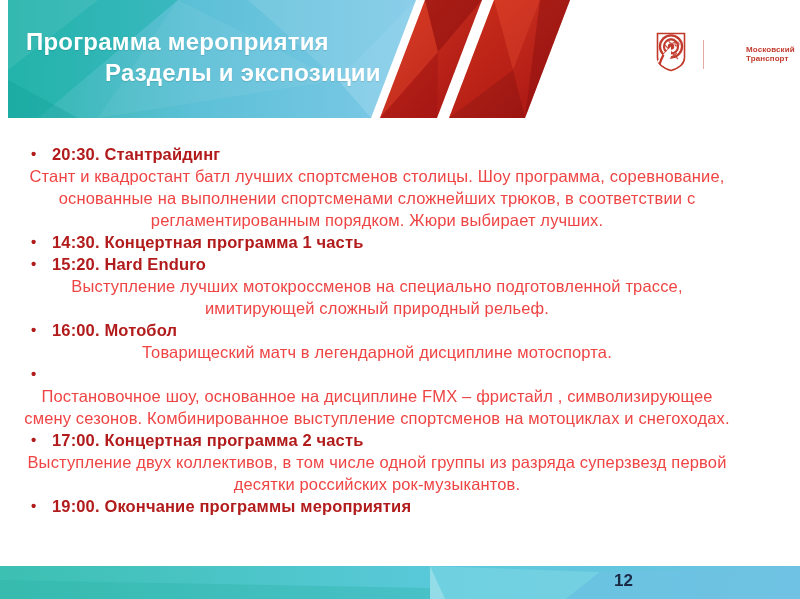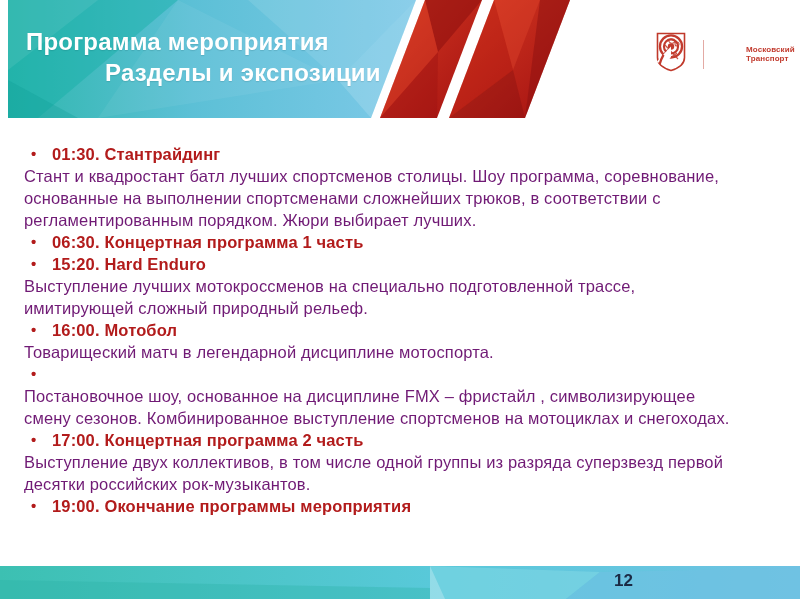--- a/index.html
+++ b/index.html
@@ -27,21 +27,21 @@
     position:absolute; left:90px; top:13px; color:#c23b2e;
     font-size:8px; line-height:9px; font-weight:bold; letter-spacing:0.1px;
   }
   
   #program {
     position:absolute; left:24px; top:143px; width:706px;
     font-size:16.5px; line-height:22px; letter-spacing:0.15px; color:#3a3a3a;
   }
   .item-heading { display:flex; color:#b21b1b; font-weight:bold; }
   .bullet { width:28px; padding-left:7px; font-size:15px; color:#b21b1b; }
-  .item-desc { color:#701a75; }
+  .item-desc { color:#ef4444;text-align:center; }
   
   #footer { position:absolute; left:0; top:566px; width:676px; height:33px; }
   #footer svg { position:absolute; left:0; top:0; }
   #page-number {
     position:absolute; right:43px; top:5px; color:#1b2a44;
     font-size:17px; font-weight:bold;
   }
 </style>
 </head>
 <body>
@@ -111,29 +111,29 @@
         <div>Транспорт</div>
       </div>
     </div>
   </div>
 
   <div id="program">
 
     <div class="item">
       <div class="item-heading">
         <span class="bullet">•</span>
-        <span>01:30. Стантрайдинг</span>
+        <span>20:30. Стантрайдинг</span>
       </div>
       <div class="item-desc">Стант и квадростант батл лучших спортсменов столицы. Шоу программа, соревнование, основанные на выполнении спортсменами сложнейших трюков, в соответствии с регламентированным порядком. Жюри выбирает лучших.</div>
     </div>
 
     <div class="item">
       <div class="item-heading">
         <span class="bullet">•</span>
-        <span>06:30. Концертная программа 1 часть</span>
+        <span>14:30. Концертная программа 1 часть</span>
       </div>
     </div>
 
     <div class="item">
       <div class="item-heading">
         <span class="bullet">•</span>
         <span>15:20. Hard Enduro</span>
       </div>
       <div class="item-desc">Выступление лучших мотокроссменов на специально подготовленной трассе, имитирующей сложный природный рельеф.</div>
     </div>

